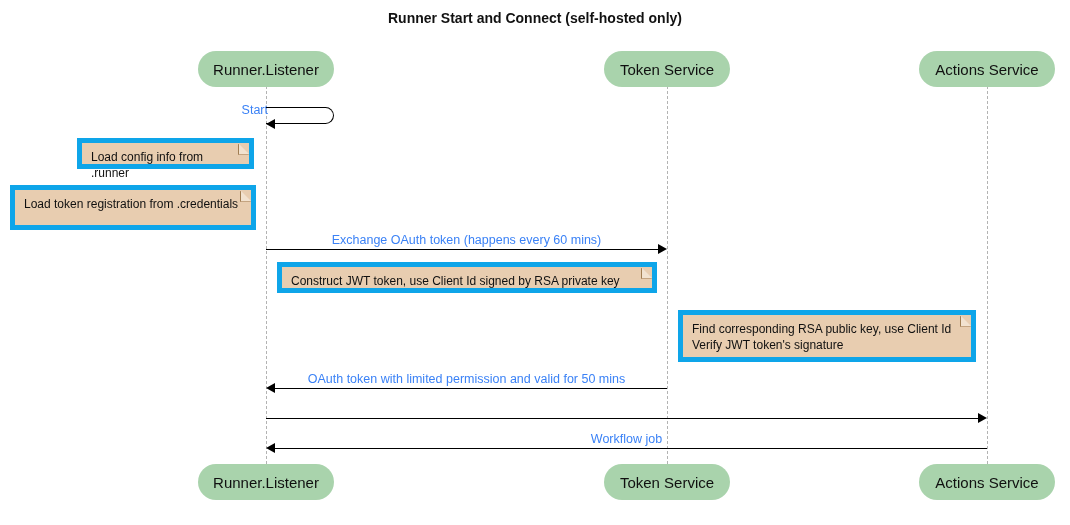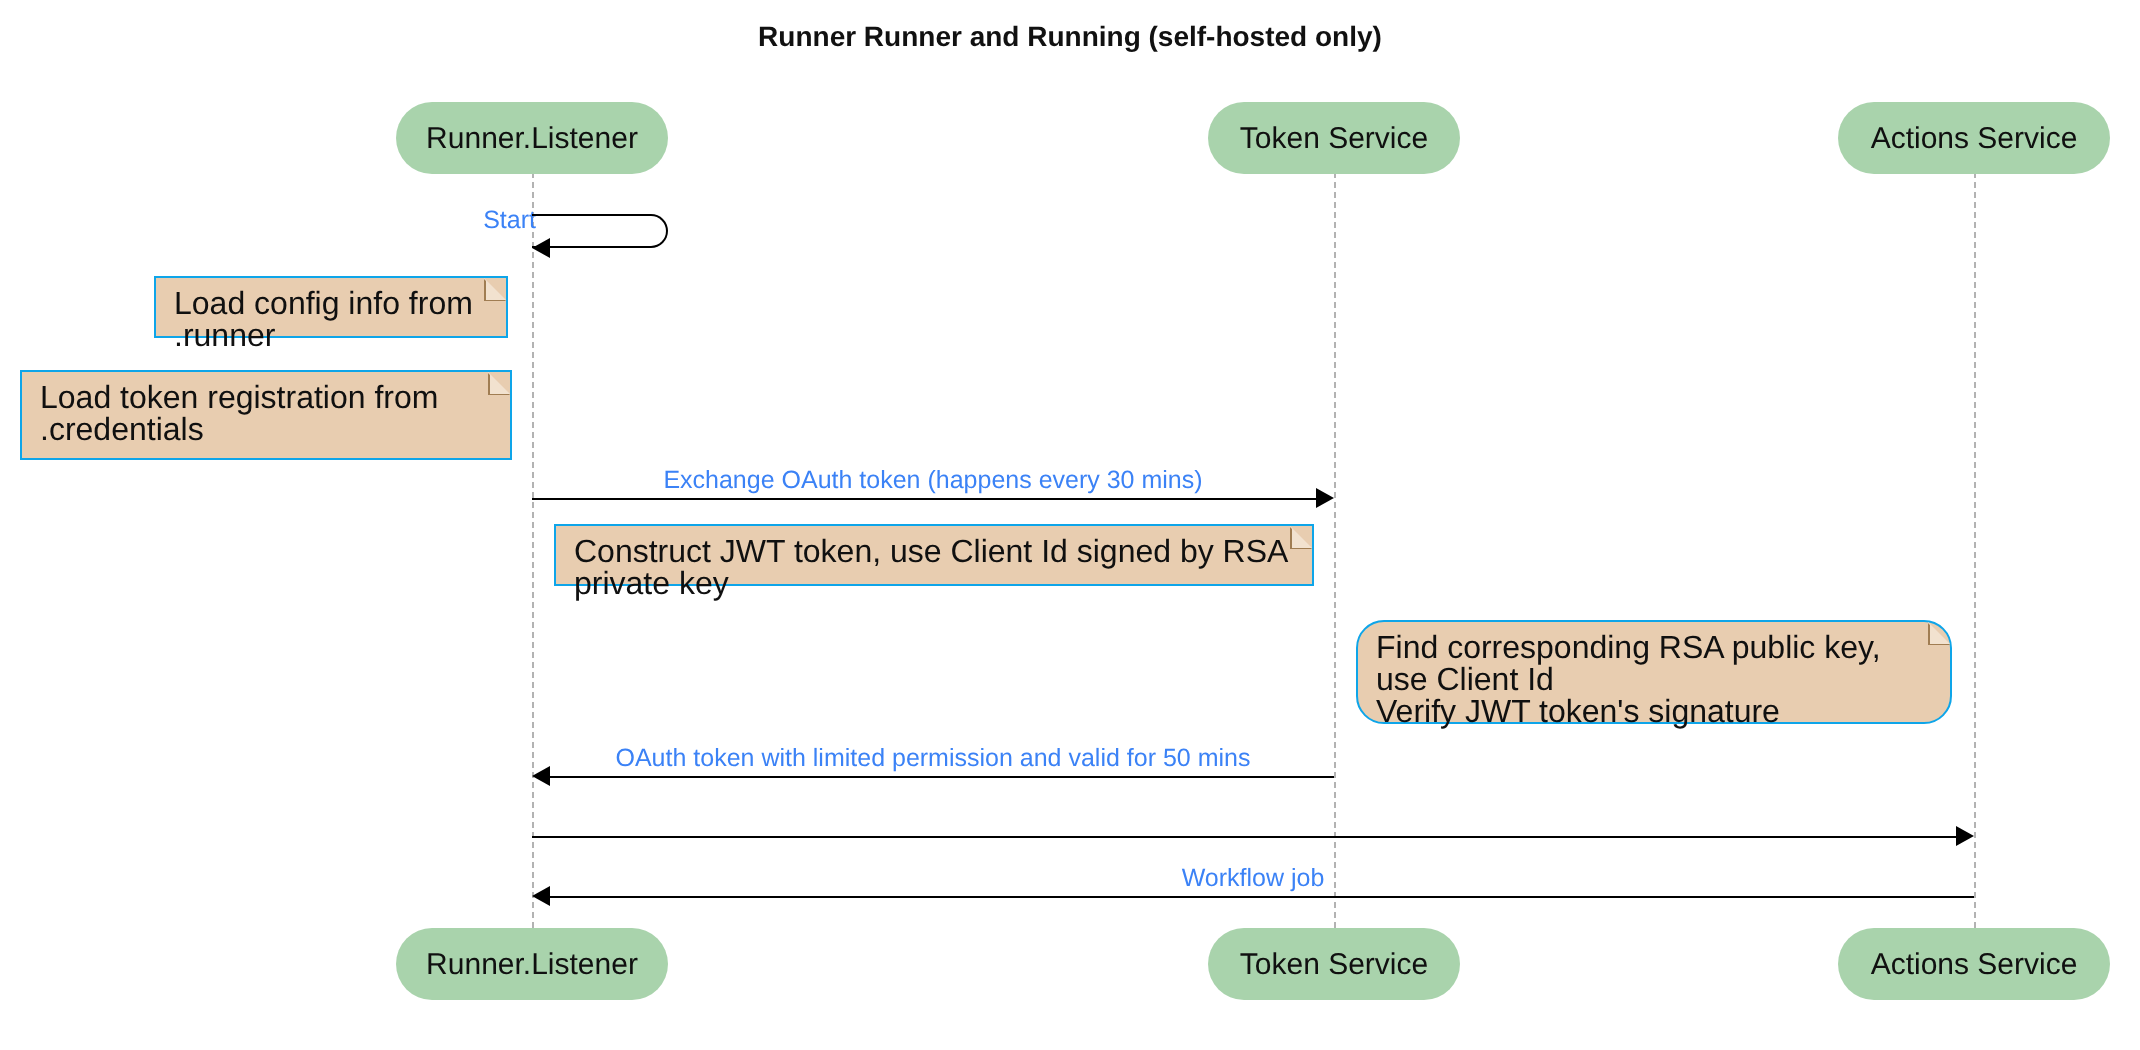--- a/index.html
+++ b/index.html
@@ -40,23 +40,23 @@
     justify-content:center;
     font-size:15px;
     color:#101010;
     box-sizing:border-box;
   }
 
   
   .note{
     position:absolute;
     background:#e8cdb0;
-    border:1px solid #0ea5e9;
+    border:5px solid #0ea5e9;
     box-sizing:border-box;
-    font-size:16px;
+    font-size:12px;
     color:#101010;
     padding:6px 9px 6px 9px;
     line-height:16px;
   }
   .note .fold-tri{
     position:absolute;
     top:0;right:0;
     width:11px;height:11px;
     background:#f2e2cf;
     clip-path:polygon(0 0, 100% 100%, 0 100%);
@@ -107,21 +107,21 @@
     border-left:none;
     border-radius:0 12px 12px 0;
     box-sizing:border-box;
   }
 </style>
 </head>
 <body>
 
 <div id="diagram">
 
-  <div class="title">Runner Runner and Running (self-hosted only)</div>
+  <div class="title">Runner Start and Connect (self-hosted only)</div>
 
   <div class="lifeline" style="left:266px;top:86px;height:378px;"></div>
   <div class="lifeline" style="left:667px;top:86px;height:378px;"></div>
   <div class="lifeline" style="left:987px;top:86px;height:378px;"></div>
 
   <div class="actor" style="left:198px;top:51px;width:136px;">
     <span>Runner.Listener</span>
   </div>
   <div class="actor" style="left:604px;top:51px;width:126px;">
     <span>Token Service</span>
@@ -139,31 +139,31 @@
     <div class="fold-tri"></div>
     <div class="fold-edge" style="clip-path:polygon(0 0,100% 100%,0 100%);"></div>
   </div>
 
   <div class="note" style="left:10px;top:185px;width:246px;height:45px;">
     <div>Load token registration from .credentials</div>
     <div class="fold-tri"></div>
     <div class="fold-edge" style="clip-path:polygon(0 0,100% 100%,0 100%);"></div>
   </div>
 
-  <div class="msg-label" style="left:266px;top:233px;width:401px;">Exchange OAuth token (happens every 30 mins)</div>
+  <div class="msg-label" style="left:266px;top:233px;width:401px;">Exchange OAuth token (happens every 60 mins)</div>
   <div class="msg-line" style="left:266px;top:249px;width:392px;"></div>
   <div class="arrow-head arrow-right" style="left:658px;top:244px;"></div>
 
   <div class="note" style="left:277px;top:262px;width:380px;height:31px;">
     <div>Construct JWT token, use Client Id signed by RSA private key</div>
     <div class="fold-tri"></div>
     <div class="fold-edge" style="clip-path:polygon(0 0,100% 100%,0 100%);"></div>
   </div>
 
-  <div class="note" style="left:678px;top:310px;width:298px;height:52px;border-radius:14px;">
+  <div class="note" style="left:678px;top:310px;width:298px;height:52px;">
     <div>Find corresponding RSA public key, use Client Id</div>
     <div>Verify JWT token's signature</div>
     <div class="fold-tri"></div>
     <div class="fold-edge" style="clip-path:polygon(0 0,100% 100%,0 100%);"></div>
   </div>
 
   <div class="msg-label" style="left:266px;top:372px;width:401px;">OAuth token with limited permission and valid for 50 mins</div>
   <div class="msg-line" style="left:275px;top:388px;width:392px;"></div>
   <div class="arrow-head arrow-left" style="left:266px;top:383px;"></div>
 

